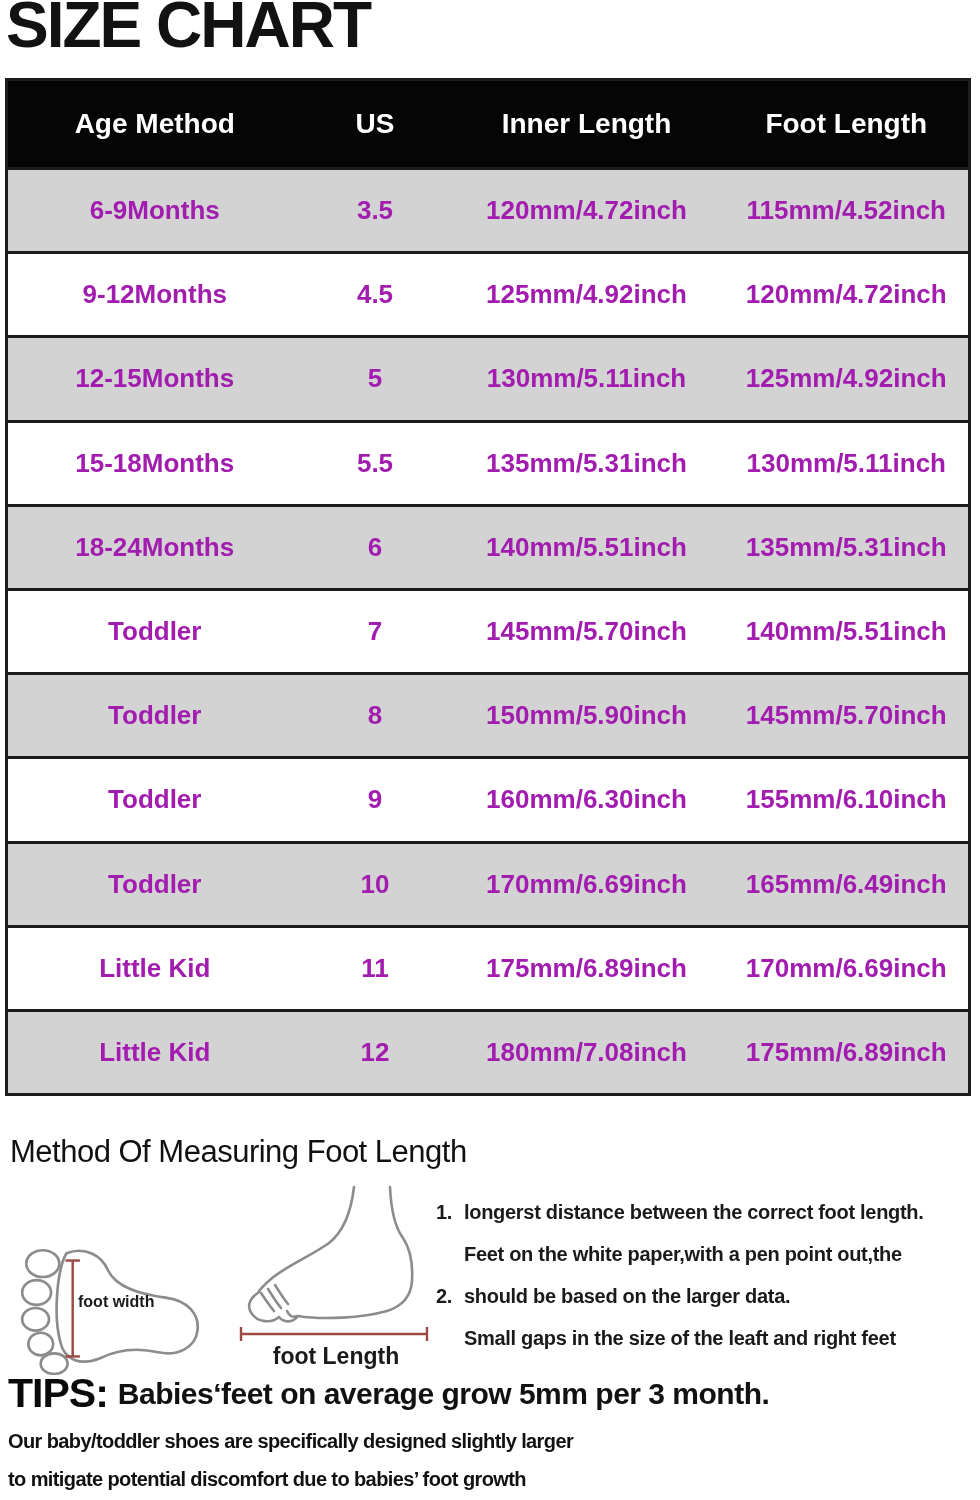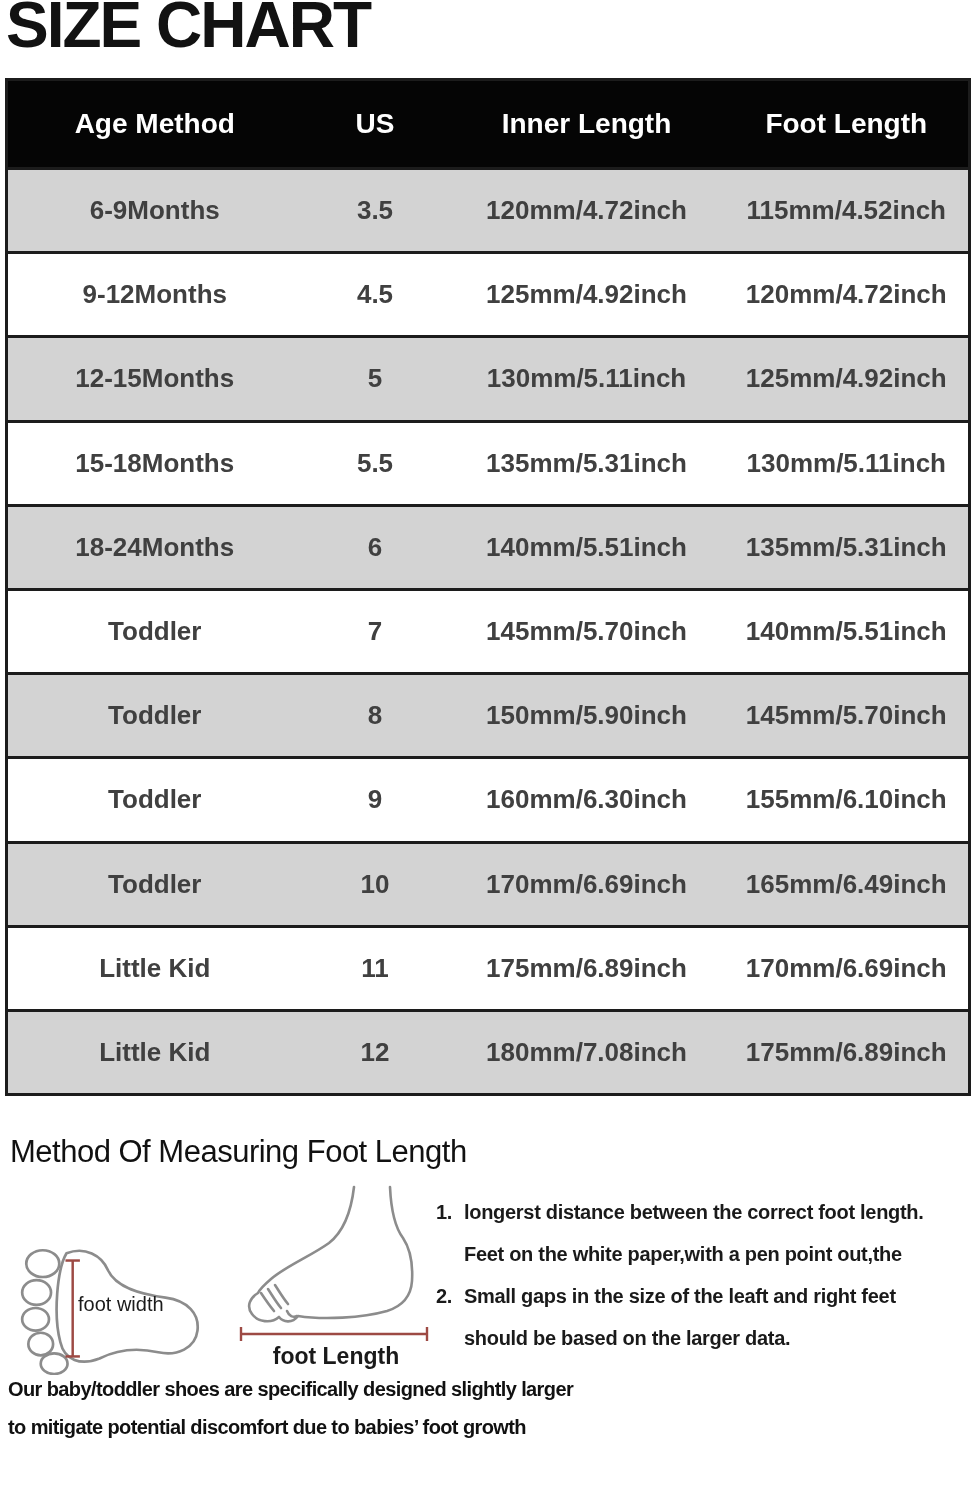--- a/index.html
+++ b/index.html
@@ -32,36 +32,36 @@
     border:3px solid var(--table-border);
   }
   .size-table thead tr{height:89px;background:var(--header-bg);}
   .size-table th{
     color:#ffffff;font-size:28px;font-weight:800;text-align:center;padding:0;
   }
   .size-table tbody tr{height:84.2px;border-top:3px solid var(--table-border);}
   .size-table tbody tr.gray{background:var(--row-alt);}
   .size-table tbody tr.white{background:#ffffff;}
   .size-table td{
-    text-align:center;font-size:26px;font-weight:700;color:#404040;padding:0;
+    text-align:center;font-size:26px;font-weight:700;color:#a21caf;padding:0;
   }
   .col-age{width:295px;} .col-us{width:147px;} .col-inner{width:276px;} .col-foot{width:245px;}
 
   
   .method-heading{
     position:absolute;top:1134px;left:10px;margin:0;
     font-size:31px;font-weight:400;color:#111;letter-spacing:-0.5px;
   }
   .diagram{position:absolute;top:1185px;left:0;width:980px;height:192px;}
 
   .foot-top{position:absolute;left:10px;top:58px;width:212px;height:132px;}
   .foot-top svg{display:block;width:212px;height:132px;}
   .fw-label{
     position:absolute;left:68px;top:50px;
-    font-size:20px;font-weight:400;color:#1a1a1a;white-space:nowrap;
+    font-size:16px;font-weight:700;color:#1a1a1a;white-space:nowrap;
   }
 
   .foot-side{position:absolute;left:228px;top:0;width:216px;height:190px;text-align:center;}
   .foot-side svg{display:block;width:216px;height:158px;margin:0 auto;}
   .fl-label{
     display:block;font-size:23px;font-weight:700;color:#1a1a1a;margin-top:0px;white-space:nowrap;
   }
 
   .instructions{
     position:absolute;left:436px;top:6px;width:545px;
@@ -221,25 +221,28 @@
       <li class="inst">
         <span class="inst-num">1.</span>
         <span class="inst-body">
           <span>longerst distance between the correct foot length.</span>
           <span>Feet on the white paper,with a pen point out,the</span>
         </span>
       </li>
       <li class="inst">
         <span class="inst-num">2.</span>
         <span class="inst-body">
+          <span>should be based on the larger data.</span>
           <span>Small gaps in the size of the leaft and right feet</span>
-          <span>should be based on the larger data.</span>
         </span>
       </li>
     </ol>
   </div>
 
   <div class="tips">
+    <p class="tips-line1">
+      <span class="tips-label">TIPS:</span><span>Babies‘feet on average grow 5mm per 3 month.</span>
+    </p>
     <p class="tips-body">Our baby/toddler shoes are specifically designed slightly larger</p>
     <p class="tips-body">to mitigate potential discomfort due to babies’ foot growth</p>
   </div>
 
 </div>
 
 </body></html>

